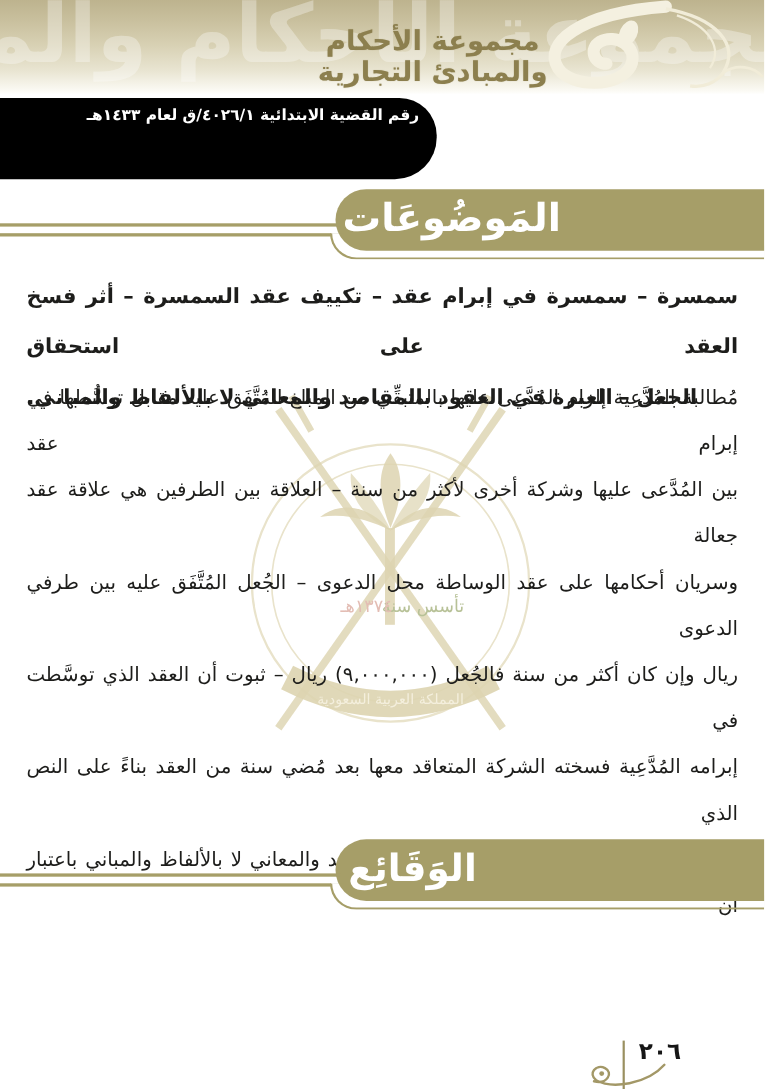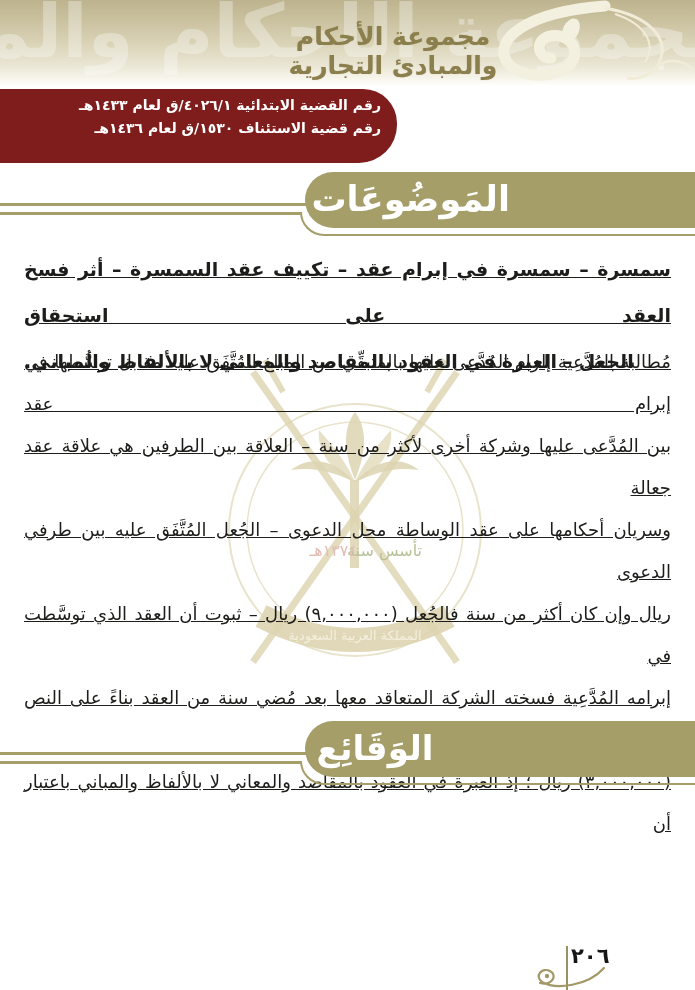--- a/index.html
+++ b/index.html
@@ -19,21 +19,21 @@
   }
   .header-title{
     position:absolute;top:22px;right:152px;width:300px;
     font-size:25px;font-weight:bold;color:#8c7f4e;text-align:center;
     text-shadow:0 0 1px rgba(140,127,78,.4);
   }
   .header-swirl{position:absolute;top:0;right:0;}
   
   .case-box{
     position:absolute;top:89px;left:0;width:397px;height:74px;
-    background:#7f1d1d;border-radius:0 34px 38px 0;
+    background:#000000;border-radius:0 34px 38px 0;
     box-sizing:border-box;padding:5px 16px 0 0;
     color:#ffffff;font-size:14px;font-weight:bold;text-align:right;direction:rtl;
   }
   .case-line{line-height:23px;white-space:nowrap;}
   
   .band-wrap{position:absolute;left:0;width:695px;height:72px;}
   .band{
     position:absolute;top:0;right:0;left:305px;height:56px;
     background:#a69e68;border-radius:30px 0 0 30px;
   }
@@ -49,36 +49,36 @@
     color:#ffffff;text-align:center;font-weight:bold;
   }
   .band-label.topics{left:330px;width:180px;font-size:35px;}
   .band-label.facts{left:295px;width:160px;font-size:34px;}
   
   .textblock{
     position:absolute;right:24px;left:24px;direction:rtl;color:#1d1d1b;
     word-spacing:-0.5px;
   }
   .line{display:block;}
-  .j{text-align:justify;text-align-last:justify;text-decoration:underline;}
+  .j{text-align:justify;text-align-last:justify;}
   .endline{text-align:left;}
   .intro{top:246px;font-size:19px;font-weight:bold;}
   .intro .line{line-height:46px;}
   .bodytext{font-size:18px;}
   .p-topics{top:341px;}
   .p-topics .line{line-height:42px;}
   .p-facts{top:822px;}
   .p-facts .line{line-height:43px;}
   
   .seal{position:absolute;top:330px;left:225px;z-index:0;}
   .content{position:relative;z-index:1;}
   
   .page-rule{position:absolute;left:566px;top:946px;width:1.5px;height:44px;background:#9a9060;}
   .page-number{
-    position:absolute;left:571px;top:944px;width:58px;text-align:left;
+    position:absolute;left:571px;top:944px;width:58px;text-align:center;
     font-size:21px;font-weight:bold;color:#161616;direction:rtl;
   }
   .footer-flourish{position:absolute;left:534px;top:966px;}
 </style>
 </head>
 <body>
 
 <div class="page">
 
   <svg class="seal" width="260" height="380" viewBox="0 0 260 380">
@@ -112,21 +112,20 @@
         <ellipse cx="116" cy="30" rx="8" ry="12" fill="#f4f0e0" transform="rotate(25 116 30)"></ellipse>
         <path d="M150,8 C195,16 218,40 202,66 C196,75 184,80 172,78" fill="none" stroke="#f1ecd8" stroke-width="3"></path>
         <path d="M160,14 C190,24 202,44 190,62" fill="none" stroke="#f1ecd8" stroke-width="2"></path>
         <path d="M202,66 C214,58 230,60 238,70" fill="none" stroke="#f1ecd8" stroke-width="2.5"></path>
       </svg>
       <div class="header-title">مجموعة الأحكام والمبادئ التجارية</div>
     </div>
 
     <div class="case-box">
       <div class="case-line">رقم القضية الابتدائية ٤٠٢٦/١/ق لعام ١٤٣٣هـ</div>
-      <div class="case-line">رقم قضية الاستئناف ١٥٣٠/ق لعام ١٤٣٦هـ</div>
     </div>
 
     <div class="band-wrap" style="top:172px;">
       <div class="band"></div>
       <div class="band-outline"></div>
       <div class="band-line-upper"></div>
       <div class="band-line-lower"></div>
       <div class="band-label topics">المَوضُوعَات</div>
     </div>
 
@@ -138,21 +137,21 @@
     <div class="textblock bodytext p-topics">
       <div class="line j">مُطالبة المُدَّعِية إلزام المُدَّعى عليها بالمتبقِّي من المبلغ المُتَّفَق عليه مقابل توسُّطها في إبرام عقد</div>
       <div class="line j">بين المُدَّعى عليها وشركة أخرى لأكثر من سنة – العلاقة بين الطرفين هي علاقة عقد جعالة</div>
       <div class="line j">وسريان أحكامها على عقد الوساطة محل الدعوى – الجُعل المُتَّفَق عليه بين طرفي الدعوى</div>
       <div class="line j">ريال وإن كان أكثر من سنة فالجُعل (٩,٠٠٠,٠٠٠) ريال – ثبوت أن العقد الذي توسَّطت في</div>
       <div class="line j">إبرامه المُدَّعِية فسخته الشركة المتعاقد معها بعد مُضي سنة من العقد بناءً على النص الذي</div>
       <div class="line j">(٣,٠٠٠,٠٠٠) ريال ؛ إذ العبرة في العقود بالمقاصد والمعاني لا بالألفاظ والمباني باعتبار أن</div>
 
     </div>
 
-    <div class="band-wrap" style="top:721px;">
+    <div class="band-wrap" style="top:763px;">
       <div class="band"></div>
       <div class="band-outline"></div>
       <div class="band-line-upper"></div>
       <div class="band-line-lower"></div>
       <div class="band-label facts">الوَقَائِع</div>
     </div>
 
     <div class="textblock bodytext p-facts">
     </div>
 

